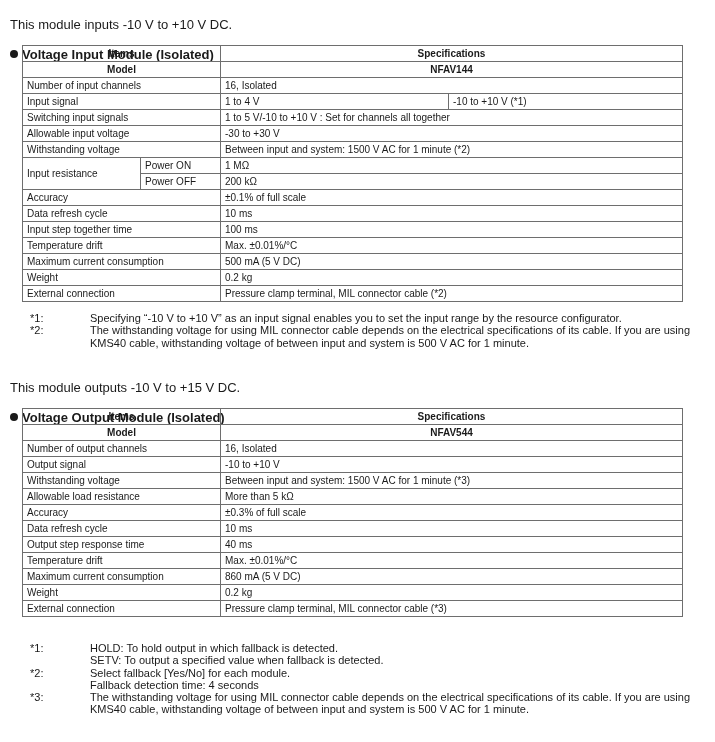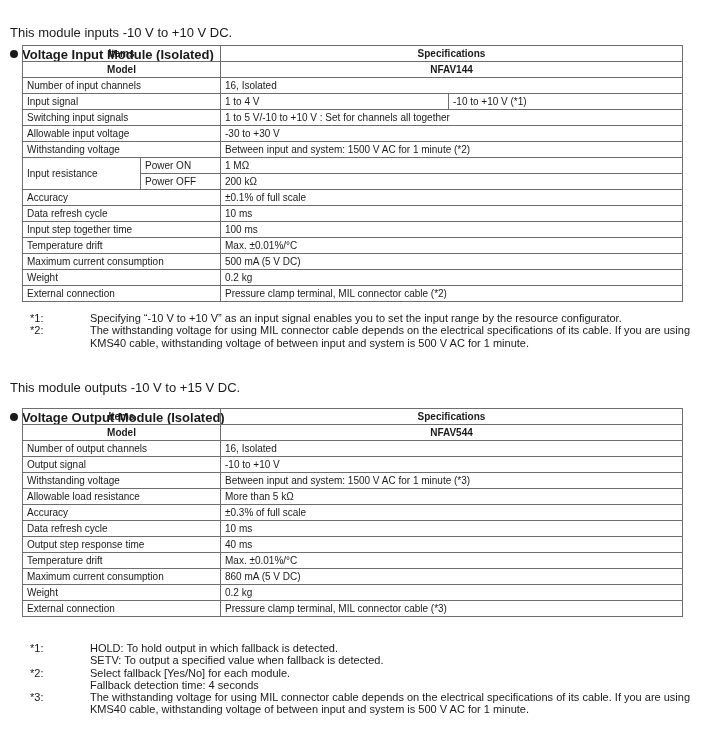--- a/index.html
+++ b/index.html
@@ -26,21 +26,21 @@
   .note .mark { width: 32px; flex: none; }
   .note .txt { flex: 1; margin-left: 28px; }
 </style>
 </head>
 <body>
 
 <div class="section" style="top:0;">
   <div class="sec-title" style="top:3px;">
     <span class="bullet"></span><span>Voltage Input Module (Isolated)</span>
   </div>
-  <div class="sec-sub" style="top:25px;">This module inputs -10 V to +10 V DC.</div>
+  <div class="sec-sub" style="top:17px;">This module inputs -10 V to +10 V DC.</div>
 
   <table class="spec" style="top:45px;">
     <colgroup>
         <col style="width:118px">
         <col style="width:80px">
         <col style="width:228px">
         <col style="width:234px">
       </colgroup>
     <tbody>
         <tr>

